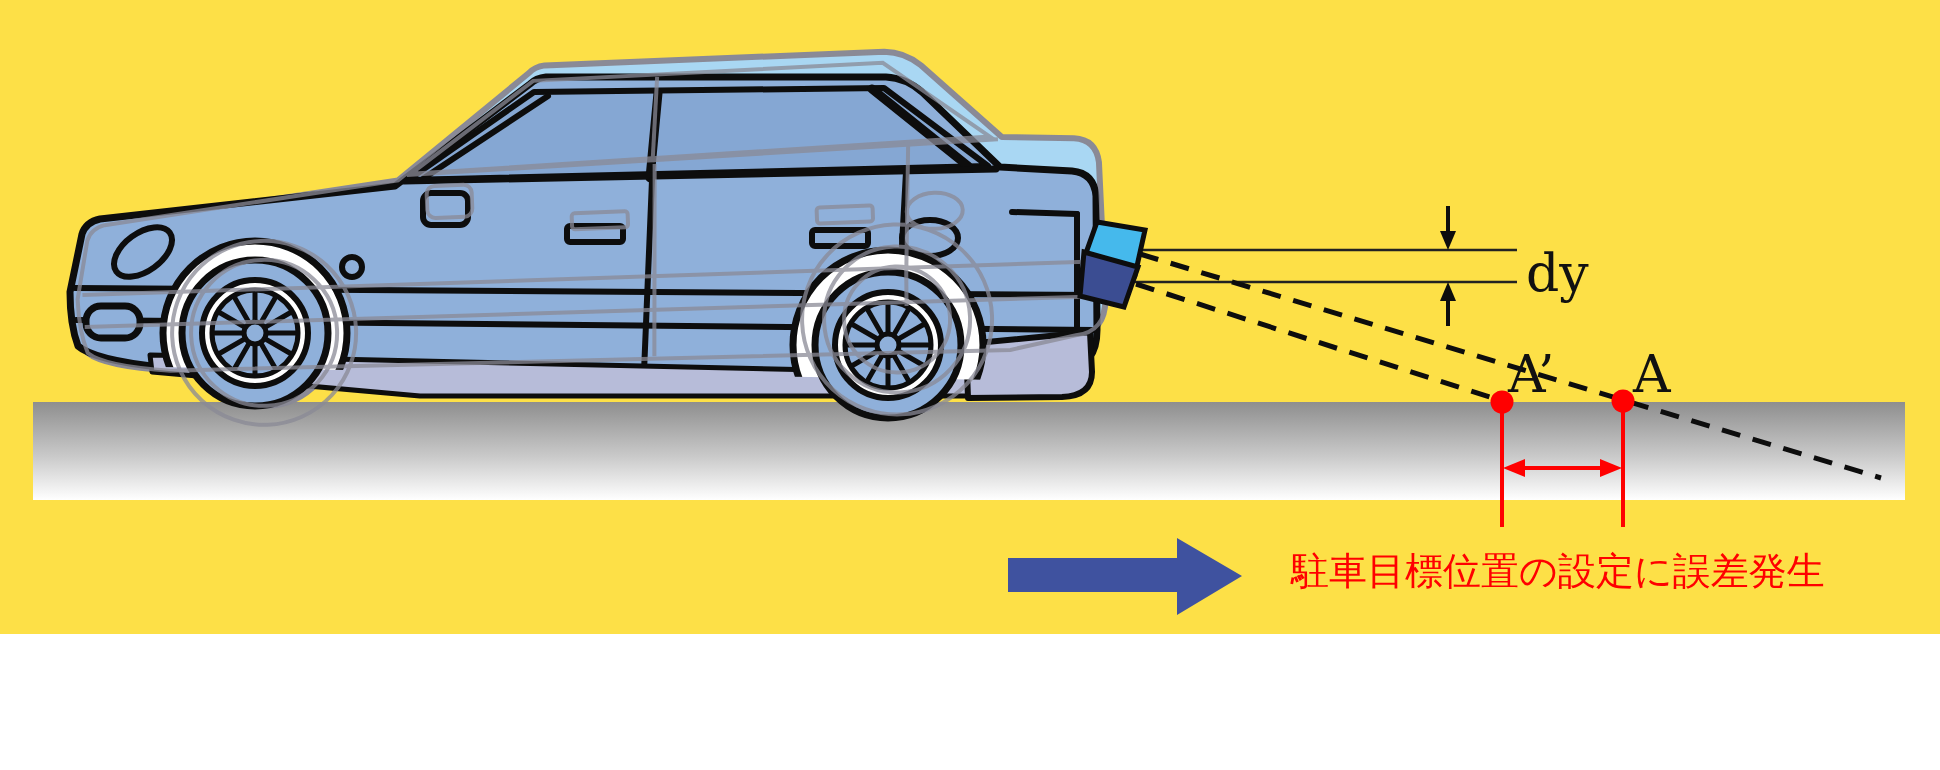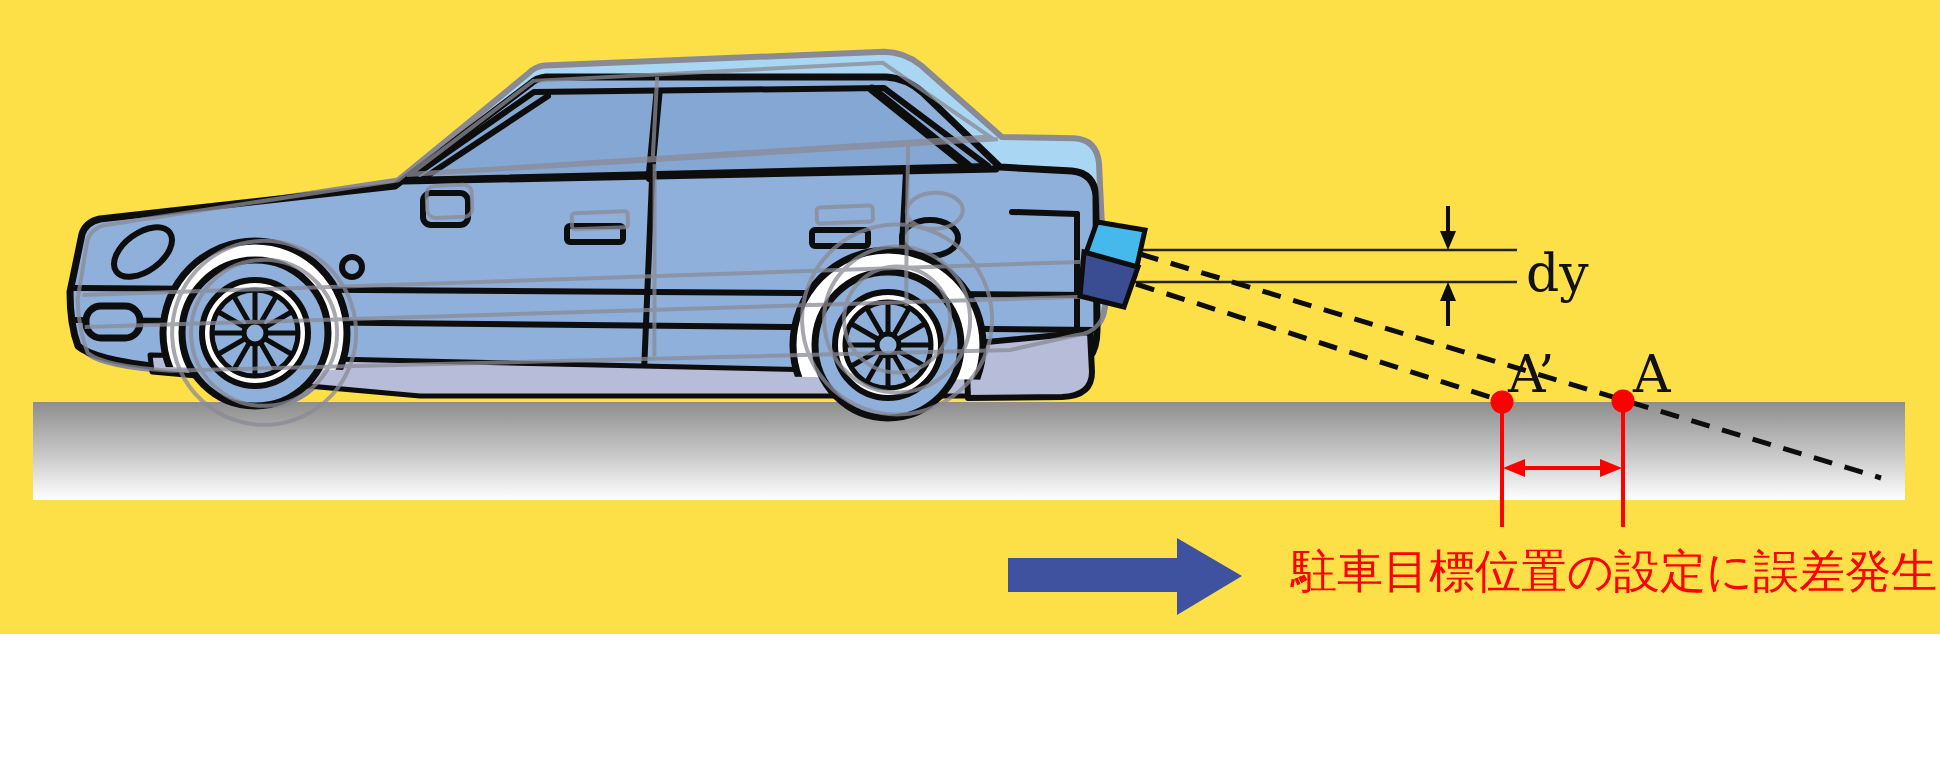--- a/index.html
+++ b/index.html
@@ -8,21 +8,21 @@
     font-family:"DejaVu Sans","Liberation Sans",sans-serif;
   }
   #diagram-svg{position:absolute;left:0;top:0;}
   .caption{
     position:absolute;left:103px;top:549px;color:#111111;
     font-size:38px;line-height:61px;letter-spacing:0px;white-space:nowrap;
   }
   .caption span{display:block;}
   .conclusion{
     position:absolute;left:1291px;top:547px;color:#FF0000;
-    font-size:46px;line-height:48px;white-space:nowrap;
+    font-size:38px;line-height:48px;white-space:nowrap;
   }
   .serifTxt{font-family:"DejaVu Serif","Liberation Serif",serif;}
 </style>
 </head>
 <body>
 
 <div id="stage">
 
 <svg id="diagram-svg" width="1940" height="770" viewBox="0 0 1940 770">
   <defs>

